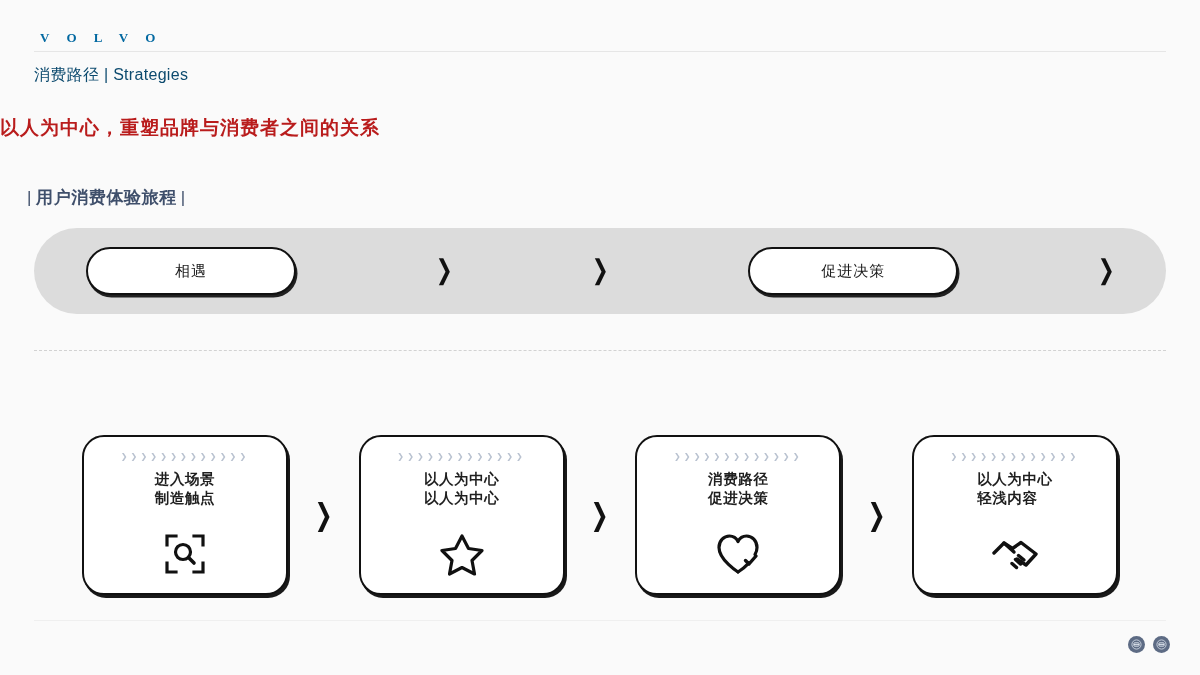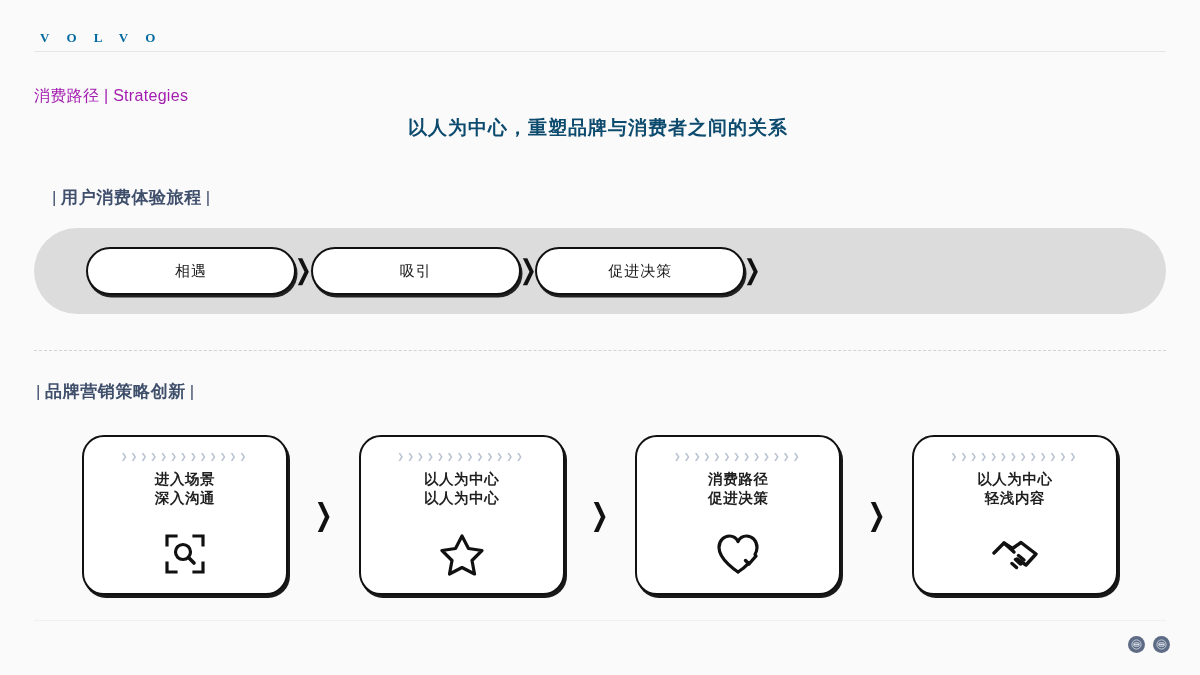--- a/index.html
+++ b/index.html
@@ -39,68 +39,69 @@
     left: 34px;
     top: 51px;
     width: 1132px;
     height: 1px;
     background: #e6e6e6;
   }
 
   .breadcrumb {
     position: absolute;
     left: 34px;
-    top: 86px;
+    top: 65px;
     font-size: 16px;
-    color: #a21caf;
+    color: #0c4a6e;
     letter-spacing: 0.3px;
     white-space: nowrap;
     text-align: right;
   }
 
   .headline {
     position: absolute;
     left: 0;
     top: 115px;
     width: 1196px;
-    text-align: center;
+    text-align: left;
     font-size: 19px;
     font-weight: 700;
-    color: #0c4a6e;
+    color: #b91c1c;
     letter-spacing: 1px;
   }
 
   
   .section-title {
     position: absolute;
     font-size: 17px;
     font-weight: 700;
     color: #3f4f6b;
     letter-spacing: 0.6px;
     white-space: nowrap;
   }
   .section-title .bar {
     color: #3f4f6b;
     font-weight: 400;
     padding: 0 4px;
   }
-  #section-journey { left: 48px; top: 186px; }
+  #section-journey { left: 23px; top: 186px; }
   #section-strategy { left: 32px; top: 380px; }
 
   
   .journey-band {
     position: absolute;
     left: 34px;
     top: 228px;
     width: 1132px;
     height: 86px;
     background: #dcdcdc;
     border-radius: 43px;
     display: flex;
     align-items: center;
+    justify-content: space-between;
     padding: 0 52px;
     box-sizing: border-box;
   }
   .pill {
     width: 210px;
     height: 48px;
     background: #ffffff;
     border: 2.5px solid #111111;
     border-radius: 26px;
     display: flex;
@@ -165,21 +166,20 @@
     font-family: "DejaVu Sans", sans-serif;
     font-size: 8px;
     color: #b9c2d0;
     letter-spacing: 3.2px;
     line-height: 1;
     white-space: nowrap;
     user-select: none;
   }
   .card-title {
     margin-top: 9px;
-    text-align: center;
     font-size: 14.5px;
     font-weight: 700;
     color: #1f1f1f;
     line-height: 1.32;
     letter-spacing: 0.6px;
   }
   .card-icon {
     position: absolute;
     bottom: 16px;
     left: 0;
@@ -241,43 +241,37 @@
 
   <div class="section-title" id="section-journey">
     <span class="bar">|</span><span>用户消费体验旅程</span><span class="bar">|</span>
   </div>
 
   <div class="journey-band">
     <div class="pill">
       <span>相遇</span>
     </div>
     <div class="pill-sep">❯</div>
-    <div class="pill">
-      <span>吸引</span>
-    </div>
     <div class="pill-sep">❯</div>
     <div class="pill">
       <span>促进决策</span>
     </div>
     <div class="pill-sep">❯</div>
   </div>
 
   <div class="dashed-divider"></div>
 
-  <div class="section-title" id="section-strategy">
-    <span class="bar">|</span><span>品牌营销策略创新</span><span class="bar">|</span>
-  </div>
 
   <div class="cards-row">
 
     <div class="card">
       <div class="chevron-strip">❯❯❯❯❯❯❯❯❯❯❯❯❯</div>
       <div class="card-title">
         <div>进入场景</div>
-        <div>深入沟通</div>
+        <div>制造触点</div>
       </div>
       <div class="card-icon">
         <svg width="44" height="44" viewBox="0 0 44 44">
           <g fill="none" stroke="#111" stroke-width="3.2" stroke-linecap="square">
             <path d="M4 13 L4 4 L13 4"></path>
             <path d="M31 4 L40 4 L40 13"></path>
             <path d="M40 31 L40 40 L31 40"></path>
             <path d="M13 40 L4 40 L4 31"></path>
           </g>
           <circle cx="20" cy="20" r="7.5" fill="none" stroke="#111" stroke-width="3.2"></circle>

